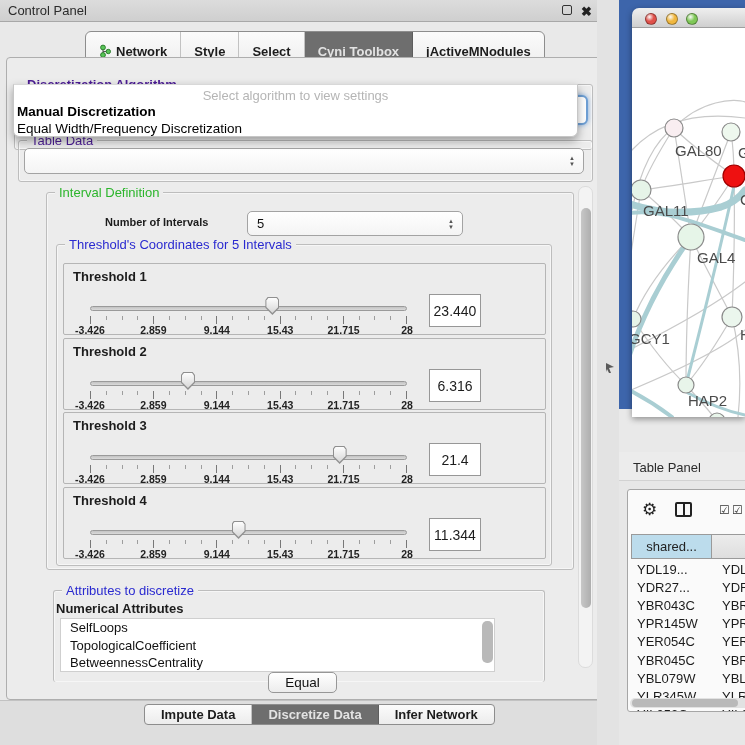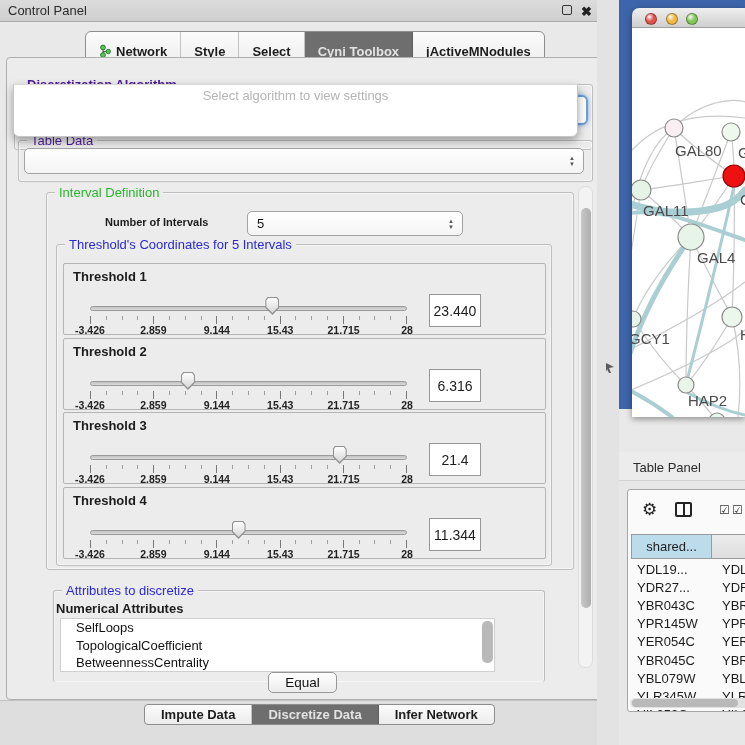--- a/index.html
+++ b/index.html
@@ -55,21 +55,21 @@
      background-image:
        repeating-linear-gradient(90deg, #777 0 1px, transparent 1px 63.2px),
        repeating-linear-gradient(90deg, #9d9d9d 0 1px, transparent 1px 15.8px);
      background-size:318px 8px, 318px 4px; background-repeat:no-repeat; }
   .thr-ticklabels { position:absolute; left:26px; top:60px; width:318px; height:12px; }
   .thr-ticklabels span { position:absolute; transform:translateX(-50%); font-size:10.5px; font-weight:700; color:#222; white-space:nowrap; }
   .thr-value { position:absolute; left:365px; top:30px; width:52px; height:33px; background:#fff; border:1px solid #979797; font-size:14px; display:flex; align-items:center; justify-content:center; }
 
   
   #attr-list { position:absolute; left:60px; top:618px; width:435px; height:54px; background:#fff; border:1px solid #cfcfcf; overflow:hidden; }
-  #attr-list .item { font-size:13px; padding-left:15px; line-height:17.5px; color:#111; white-space:nowrap; }
+  #attr-list .item { font-size:13px; padding-left:9px; line-height:17.5px; color:#111; white-space:nowrap; }
   #attr-list .sb { position:absolute; right:1px; top:2px; width:11px; height:42px; background:#b9b9b9; border-radius:5px; }
 
   
   #apply-btn { left:268px; top:672px; width:69px; height:21px; background:linear-gradient(#ffffff,#ececec); border:1px solid #979797; border-radius:5px; font-size:13.5px; display:flex; align-items:center; justify-content:center; color:#111; }
 
   
   #bottom-strip { left:0; top:700px; width:597px; height:45px; background:#dedede; border-top:1px solid #c2c2c2; }
   #bottom-tabs { left:144px; top:704px; height:21px; display:flex; background:linear-gradient(#fbfbfb,#ececec); border:1px solid #8d8d8d; border-radius:4px; overflow:hidden; }
   #bottom-tabs .tab { padding:0 16px; }
 
@@ -146,20 +146,24 @@
 </div>
 <div id="algo-combo-behind" class="abs">
   <span style="position:absolute; right:7px; top:7px; display:flex; flex-direction:column; line-height:7px; font-size:7px; color:#777;">
       <span>▲</span>
       <span>▼</span>
     </span>
 </div>
 
 <div id="algo-popup" class="abs">
   <div class="placeholder">Select algorithm to view settings</div>
+  <div id="algo-options">
+      <div class="opt bold">Manual Discretization</div>
+      <div class="opt">Equal Width/Frequency Discretization</div>
+    </div>
 </div>
 
 <div class="groupbox" style="left:18px; top:140px; width:575px; height:42px;">
   <span class="group-title gt-dark">Table Data</span>
 </div>
 <div class="combo abs" style="left:24px; top:148px; width:560px; height:26px;">
   <span class="arrows">
       <span>▲</span>
       <span>▼</span>
     </span>

